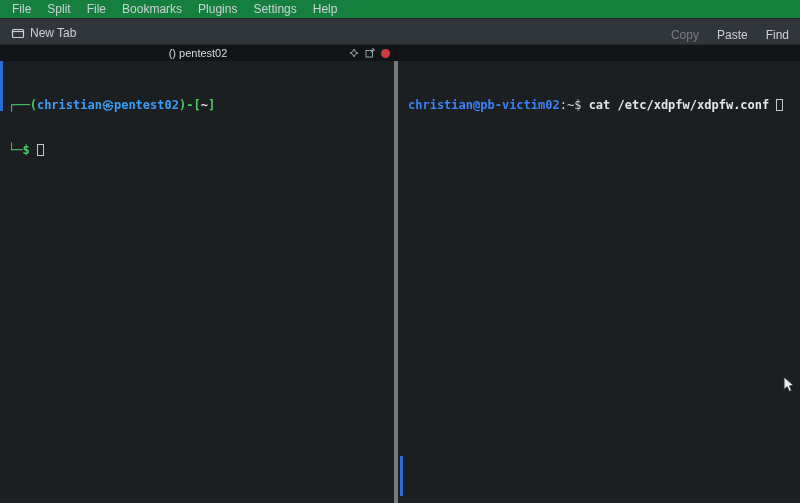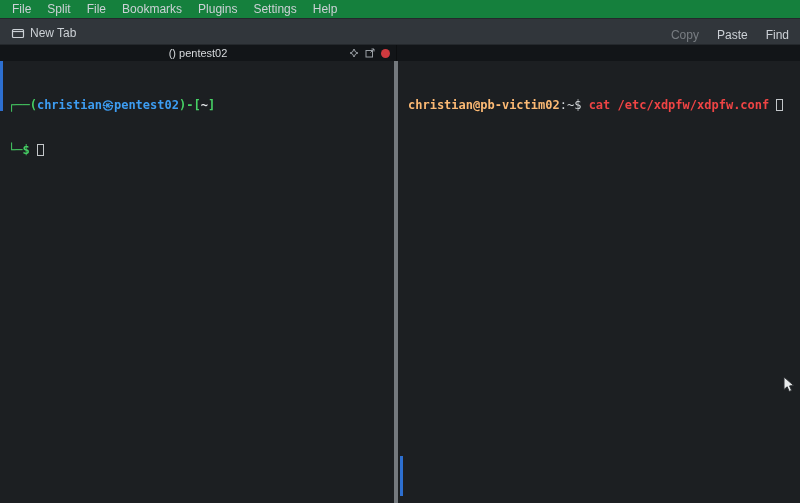--- a/index.html
+++ b/index.html
@@ -58,23 +58,23 @@
   .divider {
     position:absolute; left:393px; top:0; width:6px; height:442px;
     background:#74797e; border-left:1px solid #1c1f22; border-right:1px solid #1c1f22;
   }
   .scrollhint { position:absolute; width:3px; background:#2d6fd0; }
   .scrollhint.lefttop { left:0; top:0; height:50px; }
   .scrollhint.rightbottom { left:400px; top:395px; height:40px; }
   .kgreen { color:#46d165; font-weight:bold; }
   .kblue  { color:#3d9df2; font-weight:bold; }
   .kwhite { color:#e8ebed; font-weight:bold; }
-  .hcyan  { color:#fdba74; font-weight:bold; }
+  .hcyan  { color:#3b82f6; font-weight:bold; }
   .plain  { color:#d3d7da; }
-  .cmd    { color:#ef4444; font-weight:bold; }
+  .cmd    { color:#e5e5e5; font-weight:bold; }
   .cursor-box {
     display:inline-block; width:7px; height:12px; vertical-align:-2px;
     border:1px solid #c3c7ca;
   }
   
   .pointer { position:absolute; left:783px; top:376px; width:13px; height:17px; }
 </style>
 </head>
 <body>
 

